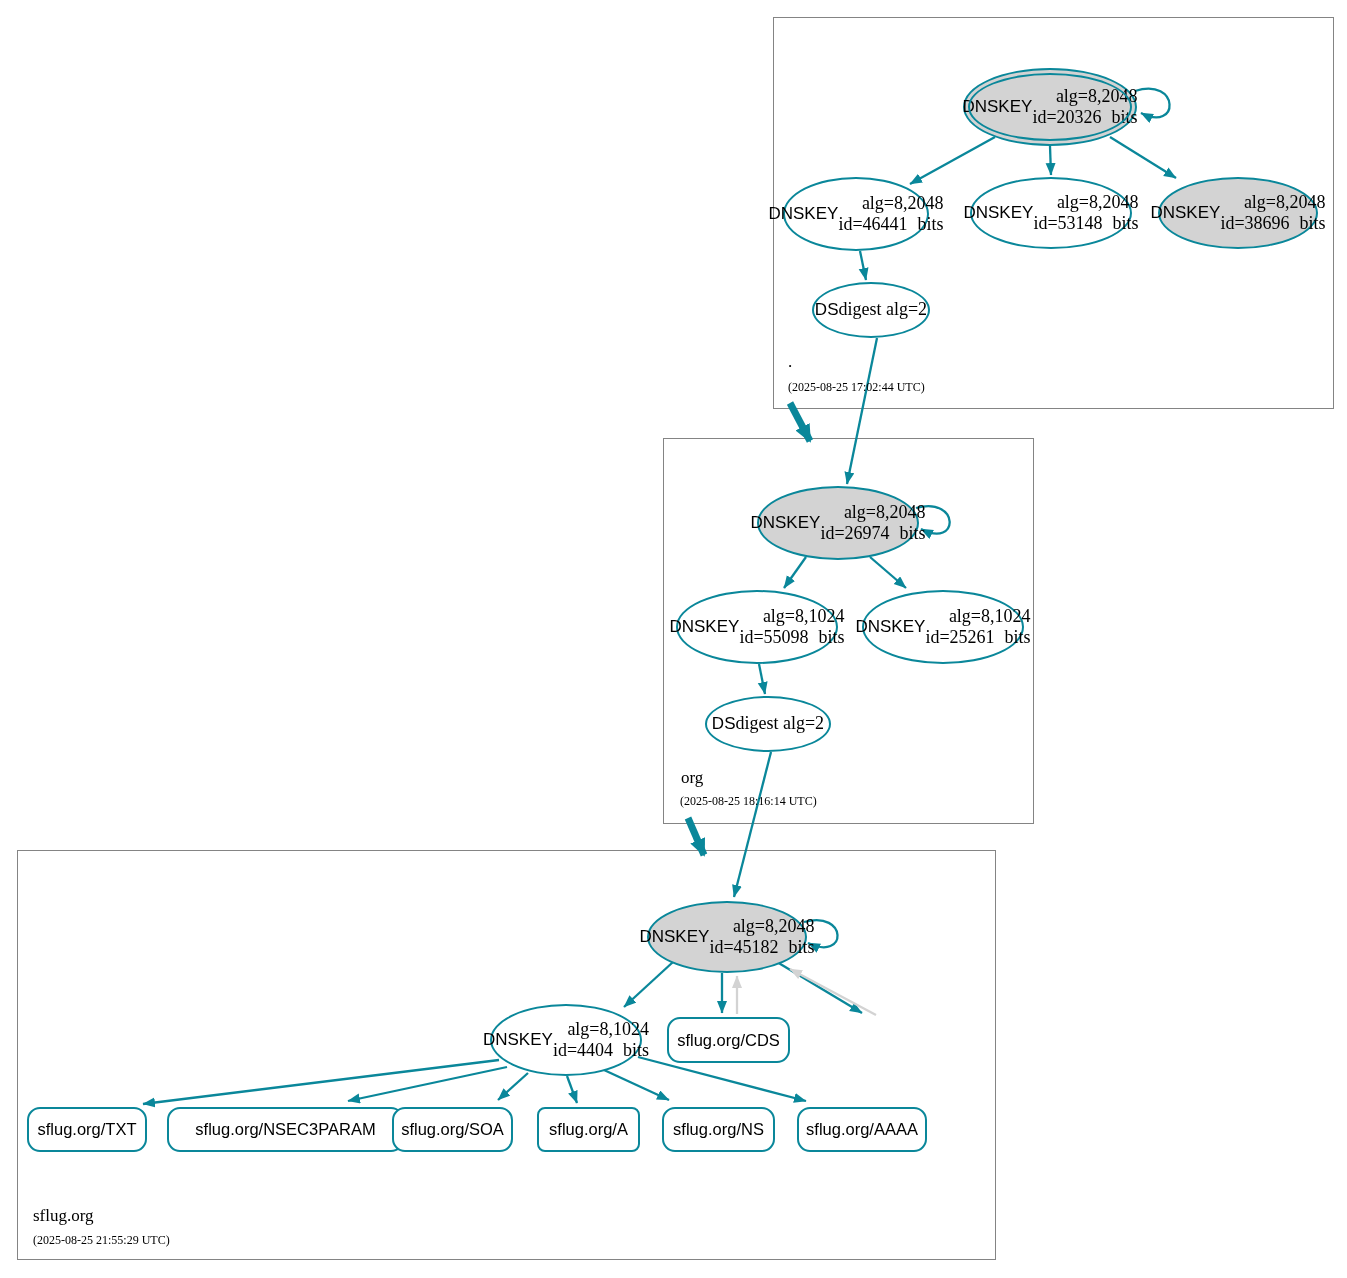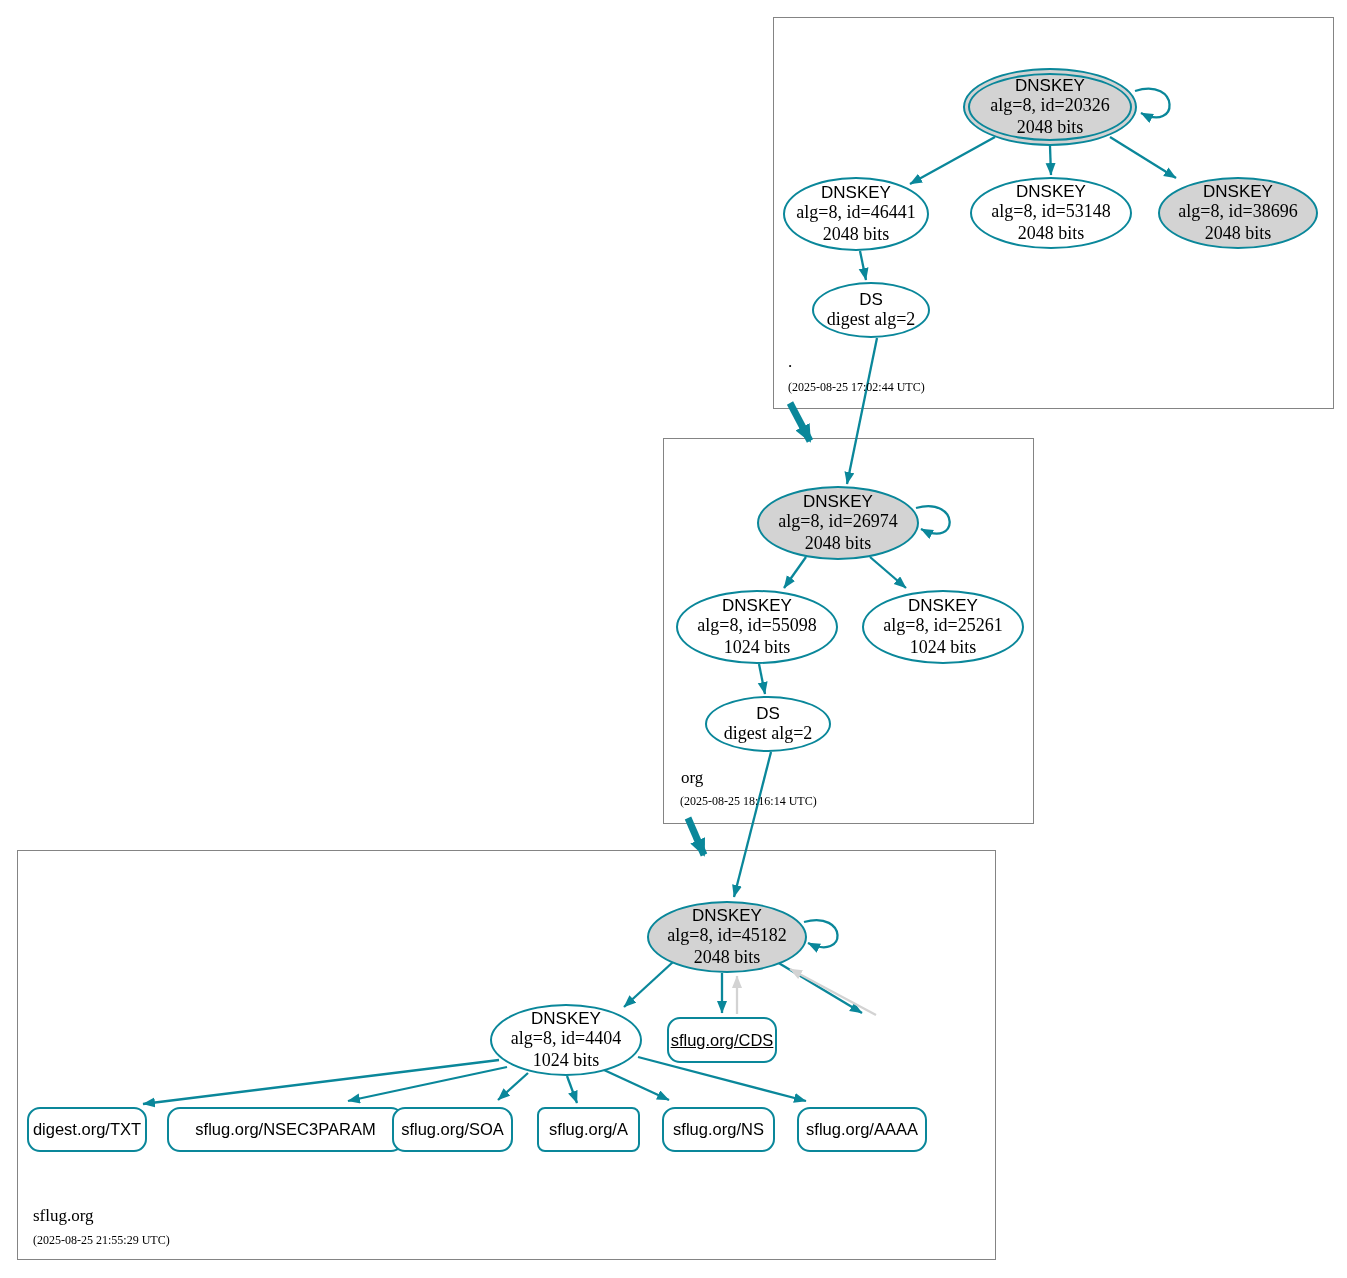--- a/index.html
+++ b/index.html
@@ -6,21 +6,21 @@
     --teal:#0a879a;
     --fillgray:#d3d3d3;
     --arrowgray:#d3d3d3;
     --boxborder:#848484;
   }
   html,body{margin:0;padding:0;background:#fff;}
   .stage{position:relative;width:1347px;height:1278px;background:#ffffff;
          font-family:"Liberation Serif",serif;color:#000;overflow:hidden;}
   .zone-box{position:absolute;border:1.5px solid var(--boxborder);background:transparent;z-index:0;}
   svg.edges{position:absolute;left:0;top:0;z-index:1;}
-  .node{position:absolute;z-index:2;display:flex;flex-direction:column;align-items:center;
+  .node{position:absolute;z-index:2;display:flex;align-items:center;
         justify-content:center;text-align:center;background:#fff;border:2.4px solid var(--teal);
         box-sizing:border-box;}
   .ellipse{border-radius:50%;}
   .gray{background:var(--fillgray);}
   .double::before{content:"";position:absolute;inset:3px;border:2px solid var(--teal);border-radius:50%;pointer-events:none;}
   .rrset{border-radius:13px;}
   .t1{font-family:"Liberation Sans",sans-serif;font-size:17px;line-height:1.12;}
   .t2{font-size:18px;line-height:1.18;text-align:right;}
   .rlabel{font-family:"Liberation Sans",sans-serif;font-size:16.5px;white-space:nowrap;}
   .zlabel{position:absolute;font-size:17px;z-index:2;}
@@ -145,27 +145,27 @@
     <div class="t2">alg=8, id=45182</div>
     <div class="t2">2048 bits</div>
   </div>
 
   <div class="node ellipse" style="left:490px;top:1004px;width:152px;height:72px;">
     <div class="t1">DNSKEY</div>
     <div class="t2">alg=8, id=4404</div>
     <div class="t2">1024 bits</div>
   </div>
 
-  <div class="node rrset" style="left:667px;top:1017px;width:110px;height:46px;text-decoration:underline;">
+  <div class="node rrset" style="left:667px;top:1017px;width:123px;height:46px;">
     <div class="rlabel">sflug.org/CDS</div>
   </div>
 
 
   <div class="node rrset" style="left:27px;top:1107px;width:120px;height:45px;">
-    <div class="rlabel">digest.org/TXT</div>
+    <div class="rlabel">sflug.org/TXT</div>
   </div>
 
   <div class="node rrset" style="left:167px;top:1107px;width:237px;height:45px;">
     <div class="rlabel">sflug.org/NSEC3PARAM</div>
   </div>
 
   <div class="node rrset" style="left:392px;top:1107px;width:121px;height:45px;">
     <div class="rlabel">sflug.org/SOA</div>
   </div>
 

